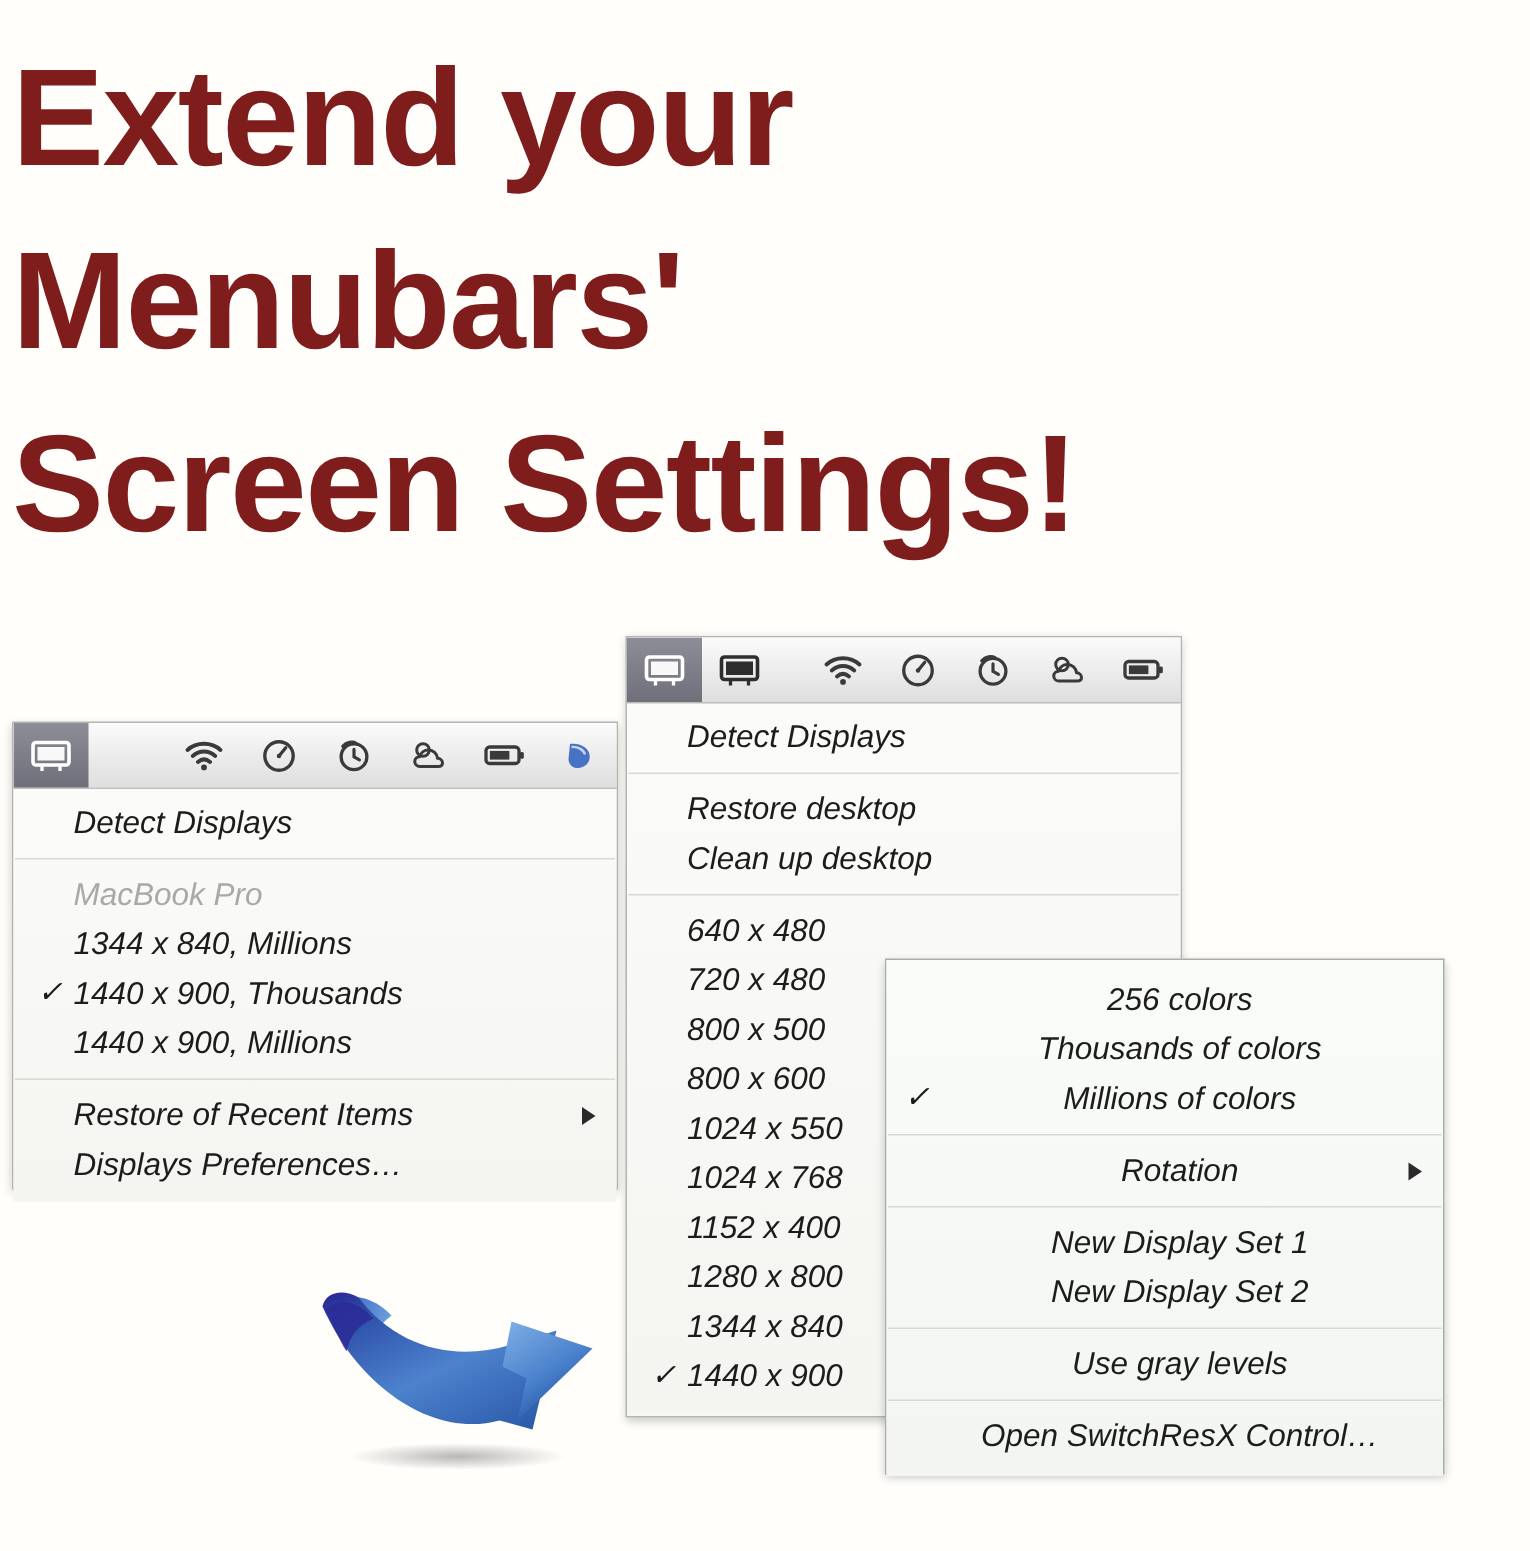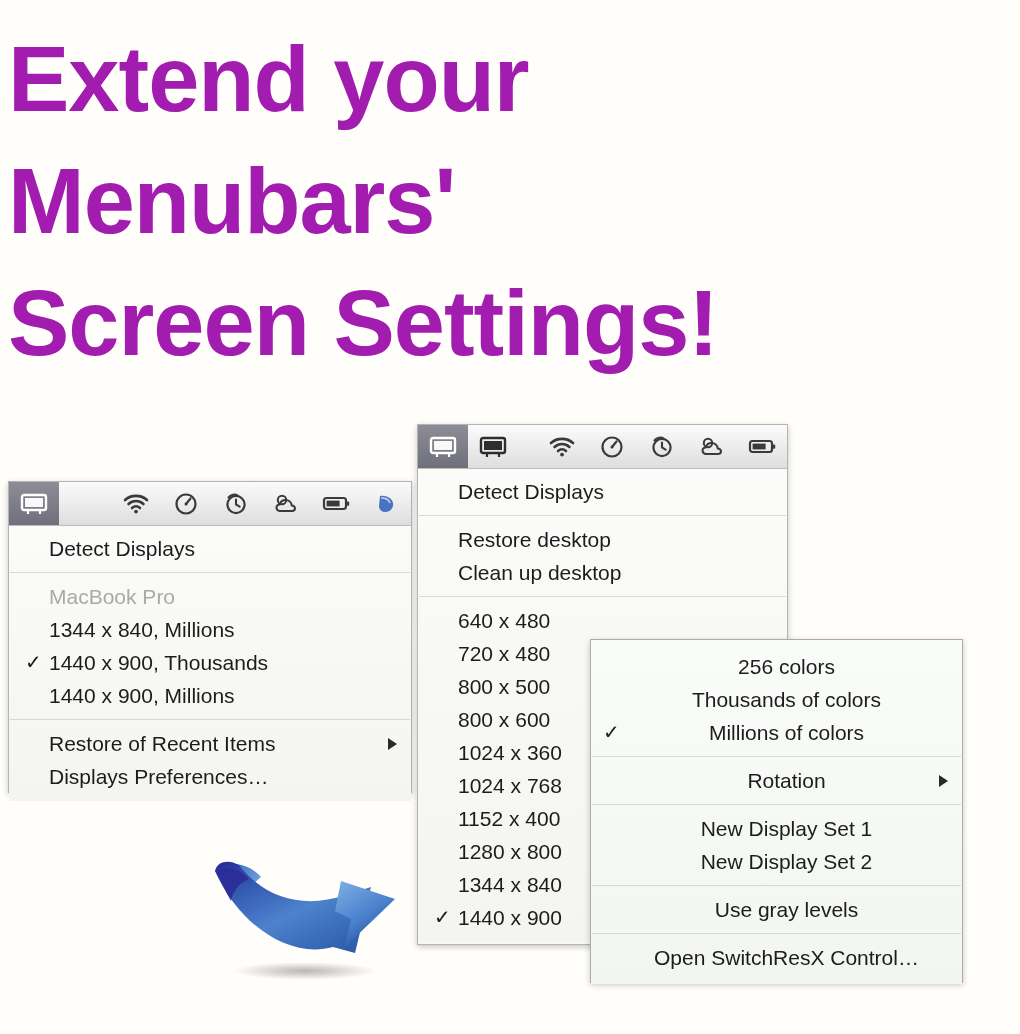--- a/index.html
+++ b/index.html
@@ -43,20 +43,21 @@
     padding: 6px 0 8px 0;
   }
   .menu-item {
     position: relative;
     font-family: "Liberation Sans", sans-serif;
     font-size: 21px;
     color: #1c1c1c;
     padding: 3px 16px 3px 40px;
     white-space: nowrap;
     line-height: 27px;
+    font-style: italic;
   }
   .menu-item.disabled { color: #a9a9a9; }
   .menu-item .check {
     position: absolute;
     left: 16px;
     top: 3px;
     font-size: 20px;
     color: #1c1c1c;
     line-height: 27px;
   }
@@ -142,21 +143,21 @@
     position: absolute;
     left: 205px;
     top: 855px;
     width: 200px;
     height: 130px;
   }
 </style>
 </head>
 <body style="background: rgb(255, 254, 251);">
 
-<div id="headline" style="color: #a21caf;">
+<div id="headline" style="color: #7f1d1d;">
     <span class="hl-line">Extend your</span>
     <span class="hl-line">Menubars'</span>
     <span class="hl-line">Screen Settings!</span>
   </div>
 
 <div class="menu-panel" id="panel-left">
   <div class="menubar">
       <div class="mb-slot active">
         <svg width="30" height="26" viewBox="0 0 30 26" class="icon">
           <rect x="3" y="4" width="24" height="15" rx="2" fill="none" stroke="#ffffff" stroke-width="2.4"></rect>
@@ -276,21 +277,21 @@
   <div class="menu-body">
       <div class="menu-item"><span>Detect Displays</span></div>
       <div class="menu-sep"></div>
       <div class="menu-item"><span>Restore desktop</span></div>
       <div class="menu-item"><span>Clean up desktop</span></div>
       <div class="menu-sep"></div>
       <div class="menu-item"><span>640 x 480</span></div>
       <div class="menu-item"><span>720 x 480</span></div>
       <div class="menu-item"><span>800 x 500</span></div>
       <div class="menu-item"><span>800 x 600</span></div>
-      <div class="menu-item"><span>1024 x 360</span></div>
+      <div class="menu-item"><span>1024 x 550</span></div>
       <div class="menu-item"><span>1024 x 768</span></div>
       <div class="menu-item"><span>1152 x 400</span></div>
       <div class="menu-item"><span>1280 x 800</span></div>
       <div class="menu-item"><span>1344 x 840</span></div>
       <div class="menu-item"><span class="check">✓</span><span>1440 x 900</span></div>
     </div>
 </div>
 
 <div class="menu-panel" id="panel-right">
   <div class="menu-body">

